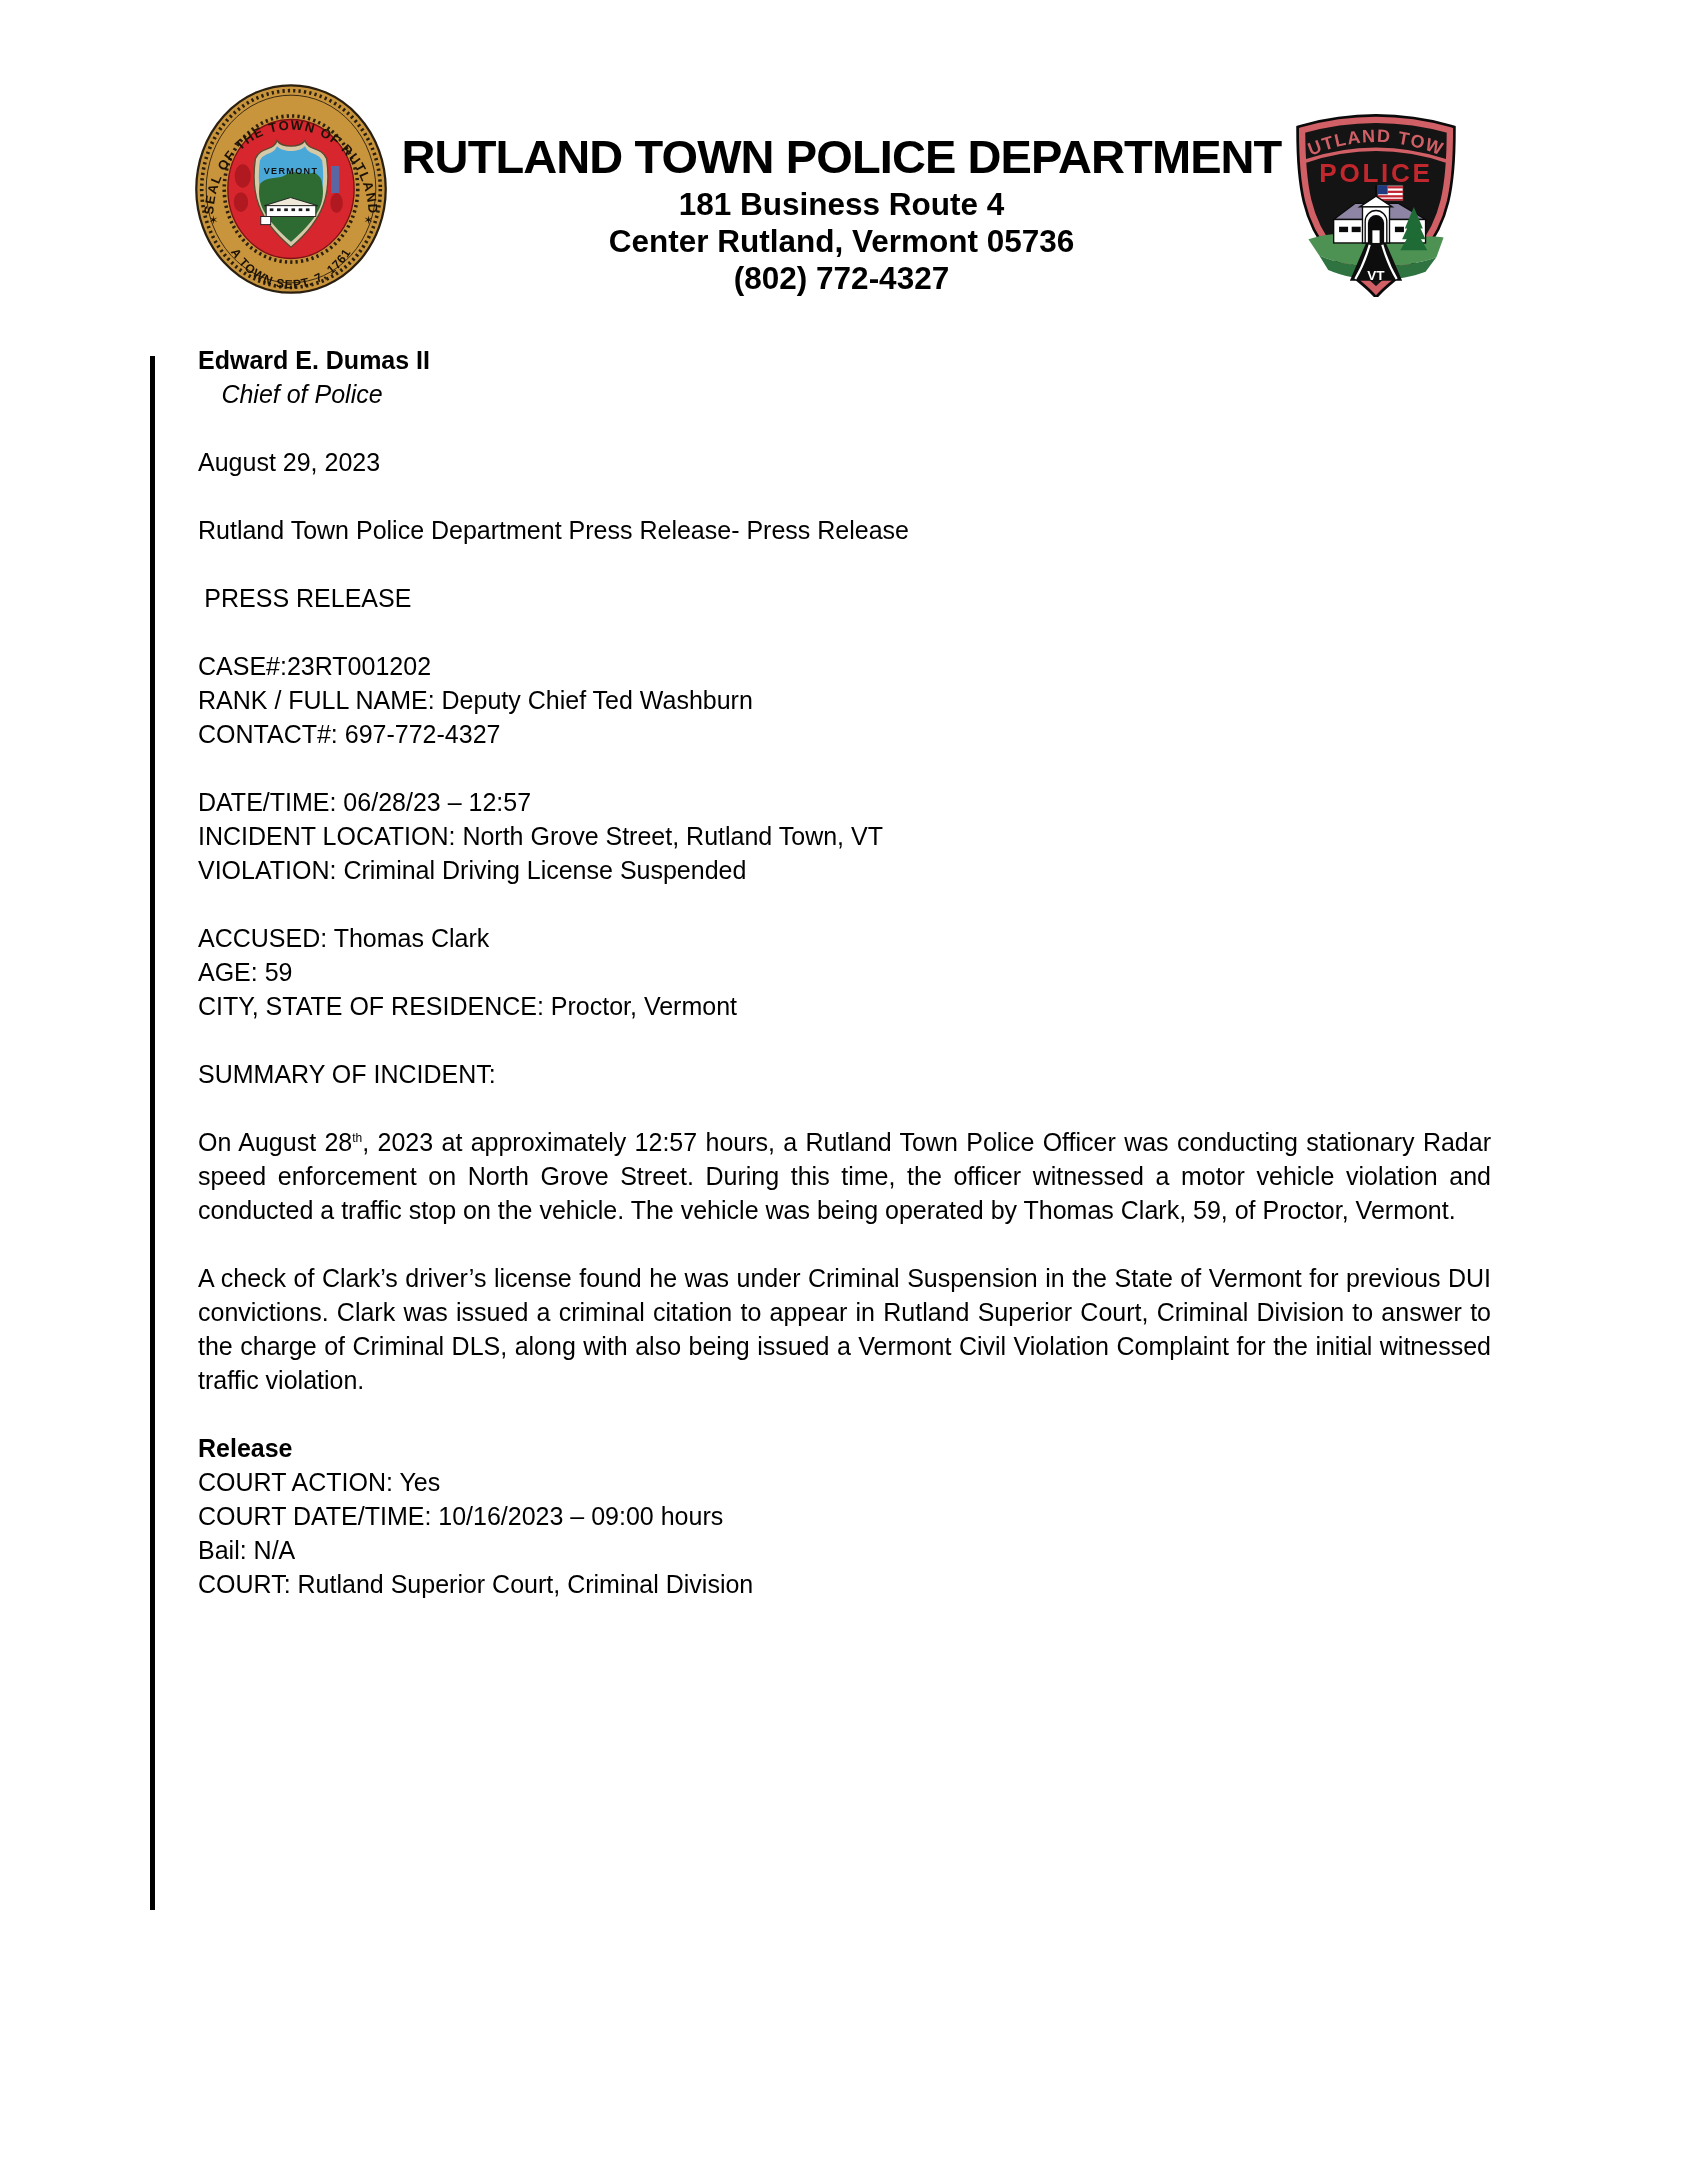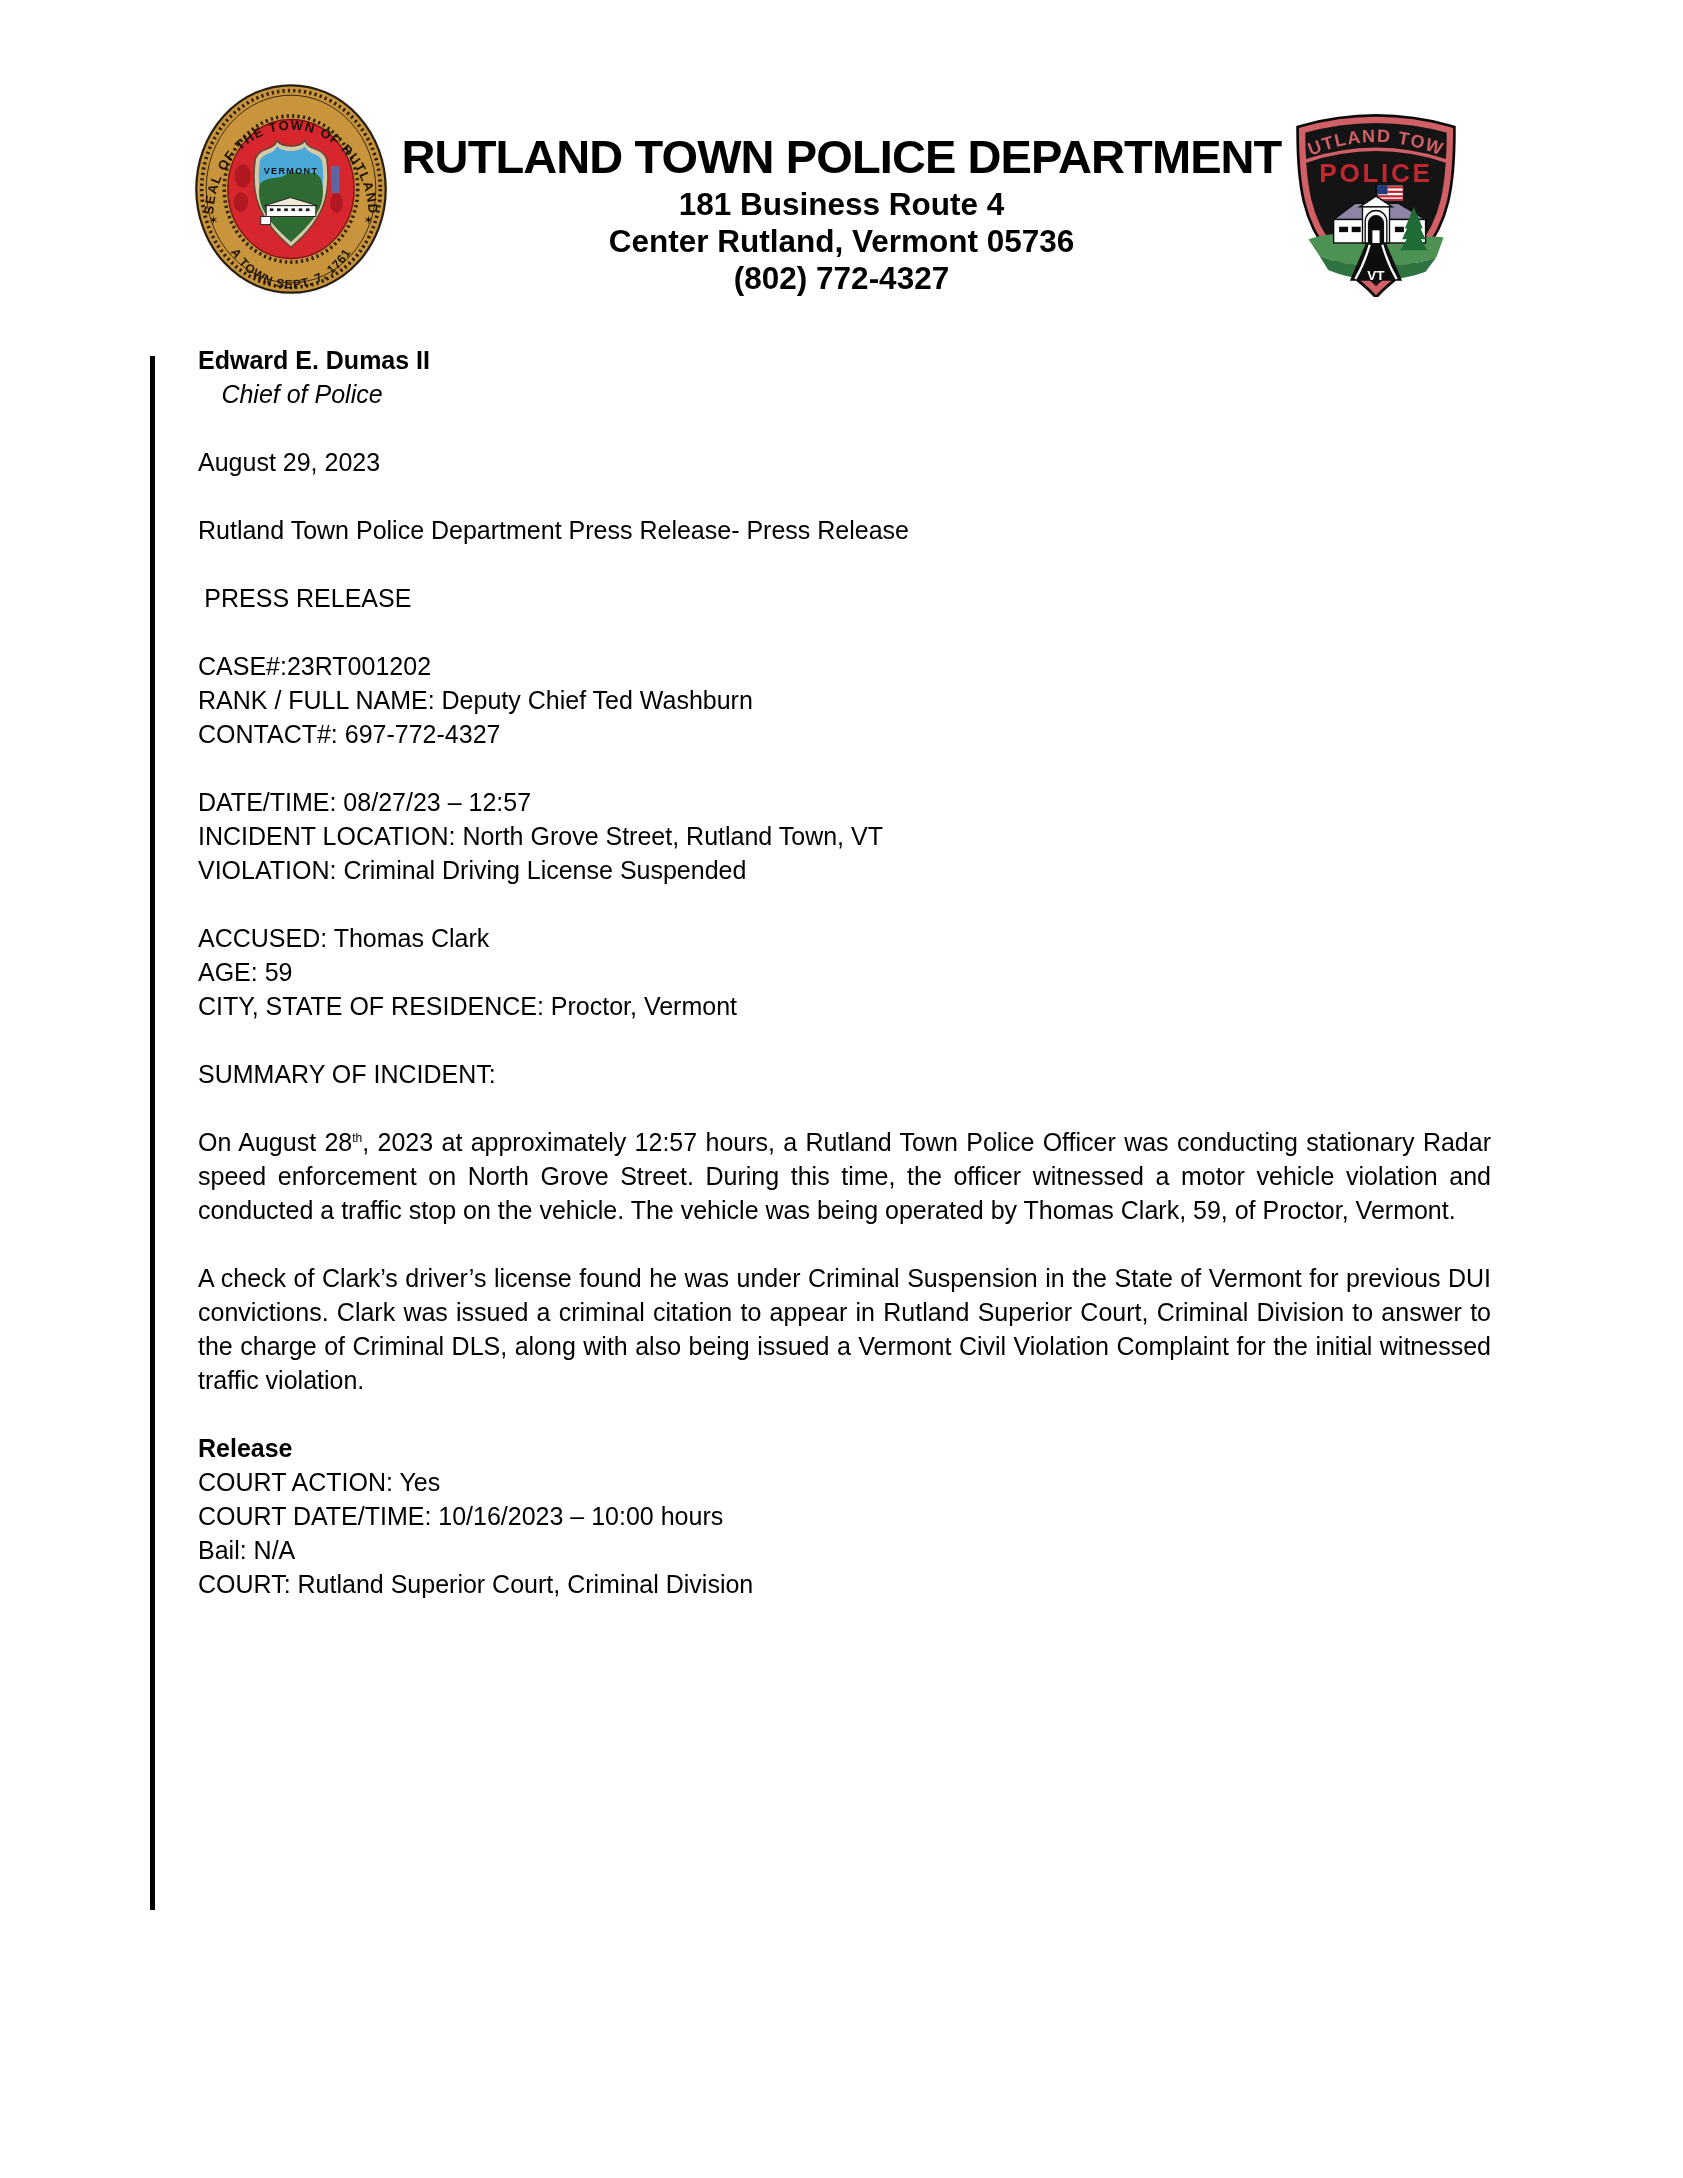--- a/index.html
+++ b/index.html
@@ -156,35 +156,35 @@
     <p>August 29, 2023</p>
     <div class="blank"></div>
     <p>Rutland Town Police Department Press Release- Press Release</p>
     <div class="blank"></div>
     <p class="press">PRESS RELEASE</p>
     <div class="blank"></div>
     <p>CASE#:23RT001202</p>
     <p>RANK / FULL NAME: Deputy Chief Ted Washburn</p>
     <p>CONTACT#: 697-772-4327</p>
     <div class="blank"></div>
-    <p>DATE/TIME: 08/27/23 – 12:57</p>
+    <p>DATE/TIME: 06/28/23 – 12:57</p>
     <p>INCIDENT LOCATION: North Grove Street, Rutland Town, VT</p>
     <p>VIOLATION: Criminal Driving License Suspended</p>
     <div class="blank"></div>
     <p>ACCUSED: Thomas Clark</p>
     <p>AGE: 59</p>
     <p>CITY, STATE OF RESIDENCE: Proctor, Vermont</p>
     <div class="blank"></div>
     <p>SUMMARY OF INCIDENT:</p>
     <div class="blank"></div>
     <p class="just"><span>On August 28</span><sup>th</sup><span>, 2023 at approximately 12:57 hours, a Rutland Town Police Officer was conducting stationary Radar speed enforcement on North Grove Street. During this time, the officer witnessed a motor vehicle violation and conducted a traffic stop on the vehicle. The vehicle was being operated by Thomas Clark, 59, of Proctor, Vermont.</span></p>
     <div class="blank"></div>
     <p class="just">A check of Clark’s driver’s license found he was under Criminal Suspension in the State of Vermont for previous DUI convictions. Clark was issued a criminal citation to appear in Rutland Superior Court, Criminal Division to answer to the charge of Criminal DLS, along with also being issued a Vermont Civil Violation Complaint for the initial witnessed traffic violation.</p>
     <div class="blank"></div>
     <p class="b">Release</p>
     <p>COURT ACTION: Yes</p>
-    <p>COURT DATE/TIME: 10/16/2023 – 10:00 hours</p>
+    <p>COURT DATE/TIME: 10/16/2023 – 09:00 hours</p>
     <p>Bail: N/A</p>
     <p>COURT: Rutland Superior Court, Criminal Division</p>
   </div>
 
 </div>
 
 
 </body></html>

